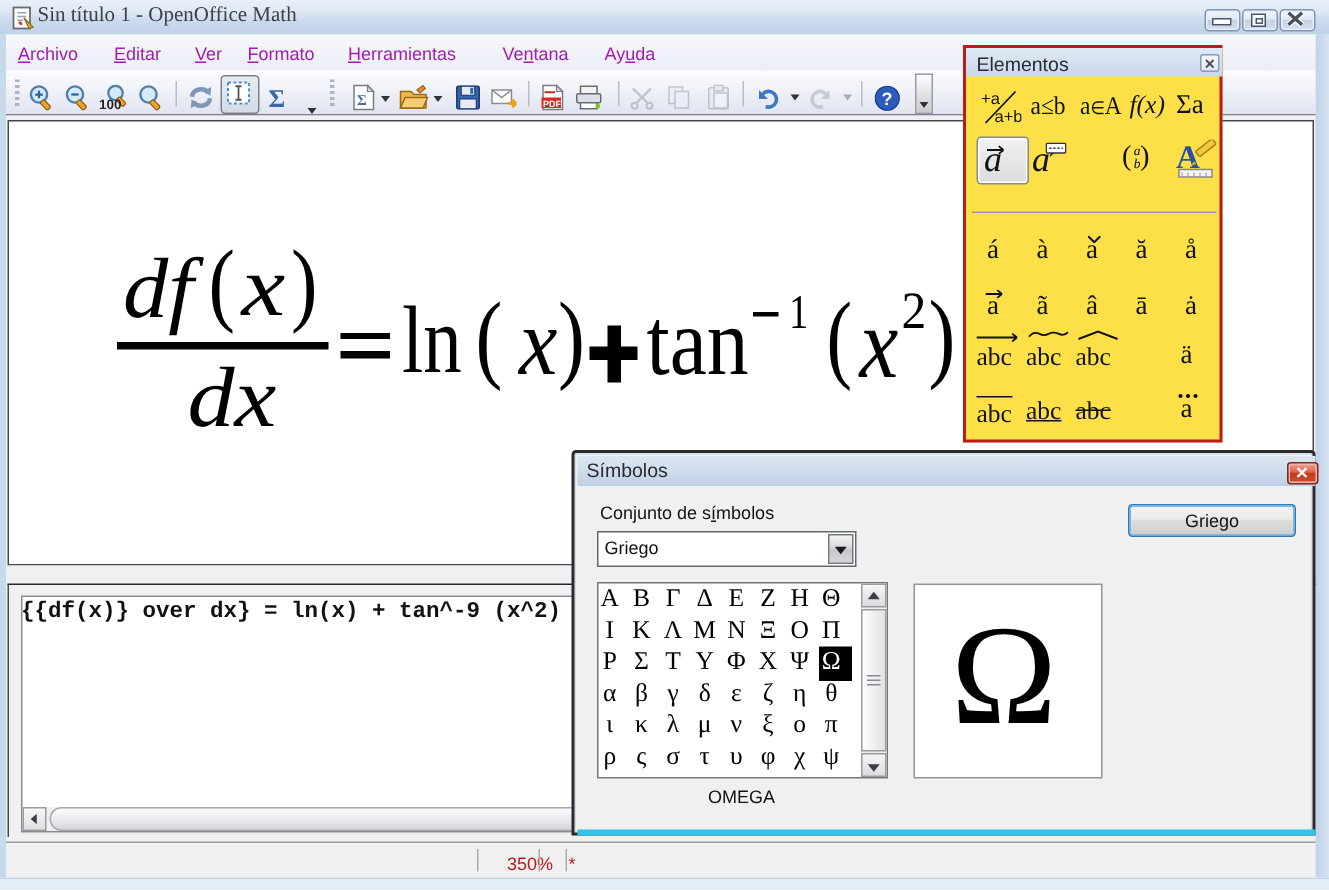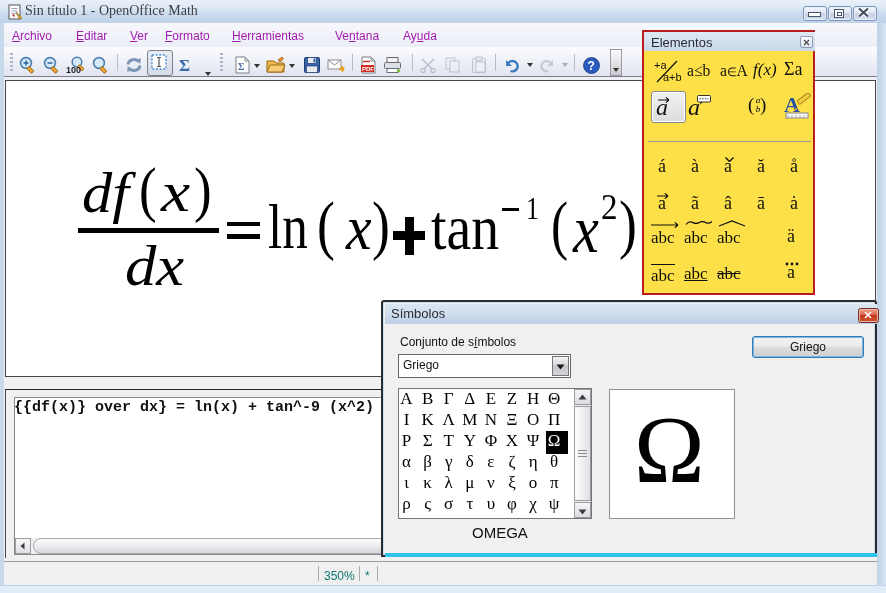--- a/index.html
+++ b/index.html
@@ -37,21 +37,21 @@
 
 #split{left:5px;top:377px;width:871px;height:13px;background:#f0f0f0;}
 #cmdwin{left:5px;top:389px;width:871px;height:168px;background:#f0f0f0;border-top:1px solid #26262a;border-left:1px solid #46464c;}
 #cmdbox{left:14px;top:397px;width:829px;height:158px;border:1px solid #8a8a8a;background:#fff;box-sizing:border-box;}
 #cmdtext{left:14px;top:399px;font-family:"Liberation Mono",monospace;font-weight:bold;font-size:15px;color:#111;white-space:pre;}
 #hscroll{left:15px;top:538px;width:827px;height:16px;background:#f0f0f0;}
 
 #sline{left:4px;top:561px;width:873px;height:1px;background:#9a9aa0;}
 #statusbar{left:4px;top:562px;width:873px;height:23px;background:#f0f0f0;}
 .ssep{position:absolute;top:566px;width:1px;height:15px;background:#ababab;}
-.stext{position:absolute;top:569px;font-size:12px;color:#0f766e;}
+.stext{position:absolute;top:569px;font-size:12px;color:#b91c1c;margin-left:14px;}
 
 #elem{left:642px;top:30px;width:173px;height:265px;background:#fde047;border:2px solid #b91c1c;box-sizing:border-box;}
 #elemtitle{left:0;top:0;width:171px;height:19px;background:linear-gradient(180deg,#dfe9f4,#c8d8ea);}
 
 #dlg{left:381px;top:300px;width:496px;height:257px;background:#f0f0f0;border:2px solid #2b2b2e;border-radius:3px 3px 0 0;box-sizing:border-box;box-shadow:0 0 0 1px #cdddf0 inset;}
 #dlgtitle{left:2px;top:2px;width:492px;height:20px;background:linear-gradient(180deg,#dce6f2 0%,#cfdded 50%,#bccfe6 100%);}
 #dlgbottom{left:2px;top:251px;width:492px;height:4px;background:#2ec3e8;}
 .ecat{position:absolute;font-family:"Liberation Serif",serif;color:#111;}
 .eacc{position:absolute;font-family:"Liberation Serif",serif;color:#111;font-size:18px;}
 .eabc{position:absolute;font-family:"Liberation Serif",serif;color:#111;font-size:17px;}
@@ -424,20 +424,20 @@
     <svg class="abs" style="left:195px;top:92px;width:9px;height:6px;" viewBox="0 0 9 6">
         <path d="M4.5 0.5L0.5 5.5h8z" fill="#3c3c44"></path>
       </svg>
     <div class="abs sbtn" style="left:191px;top:200px;width:17px;height:16px;"></div>
     <svg class="abs" style="left:195px;top:207px;width:9px;height:6px;" viewBox="0 0 9 6">
         <path d="M4.5 5.5L0.5 0.5h8z" fill="#3c3c44"></path>
       </svg>
     <div class="abs" style="left:191px;top:104px;width:17px;height:95px;border:1px solid #9a9aa0;background:linear-gradient(90deg,#fdfdfd,#e2e2e6);box-sizing:border-box;"></div>
     <div class="abs" style="left:195px;top:148px;width:9px;height:1px;background:#8a8a90;box-shadow:0 3px 0 #8a8a90,0 6px 0 #8a8a90;"></div>
 
-    <div class="abs" style="left:89px;top:222px;font-size:15px;color:#111;">OMEGA</div>
+    <div class="abs" style="left:89px;top:222px;font-size:12px;color:#111;">OMEGA</div>
 
     <div class="abs" style="left:226px;top:87px;width:126px;height:130px;border:1px solid #909096;background:#fff;box-sizing:border-box;"></div>
     <div class="abs" style="left:251px;top:93px;font-size:95px;font-family:'Liberation Serif',serif;color:#000;">Ω</div>
 
     <div class="abs dbtn" style="left:369px;top:34px;width:112px;height:22px;border-color:#2d7bb8;box-shadow:0 0 0 1px #7ab8e8 inset;"><span>Griego</span></div>
   </div>
 </div>
 
 </body></html>

